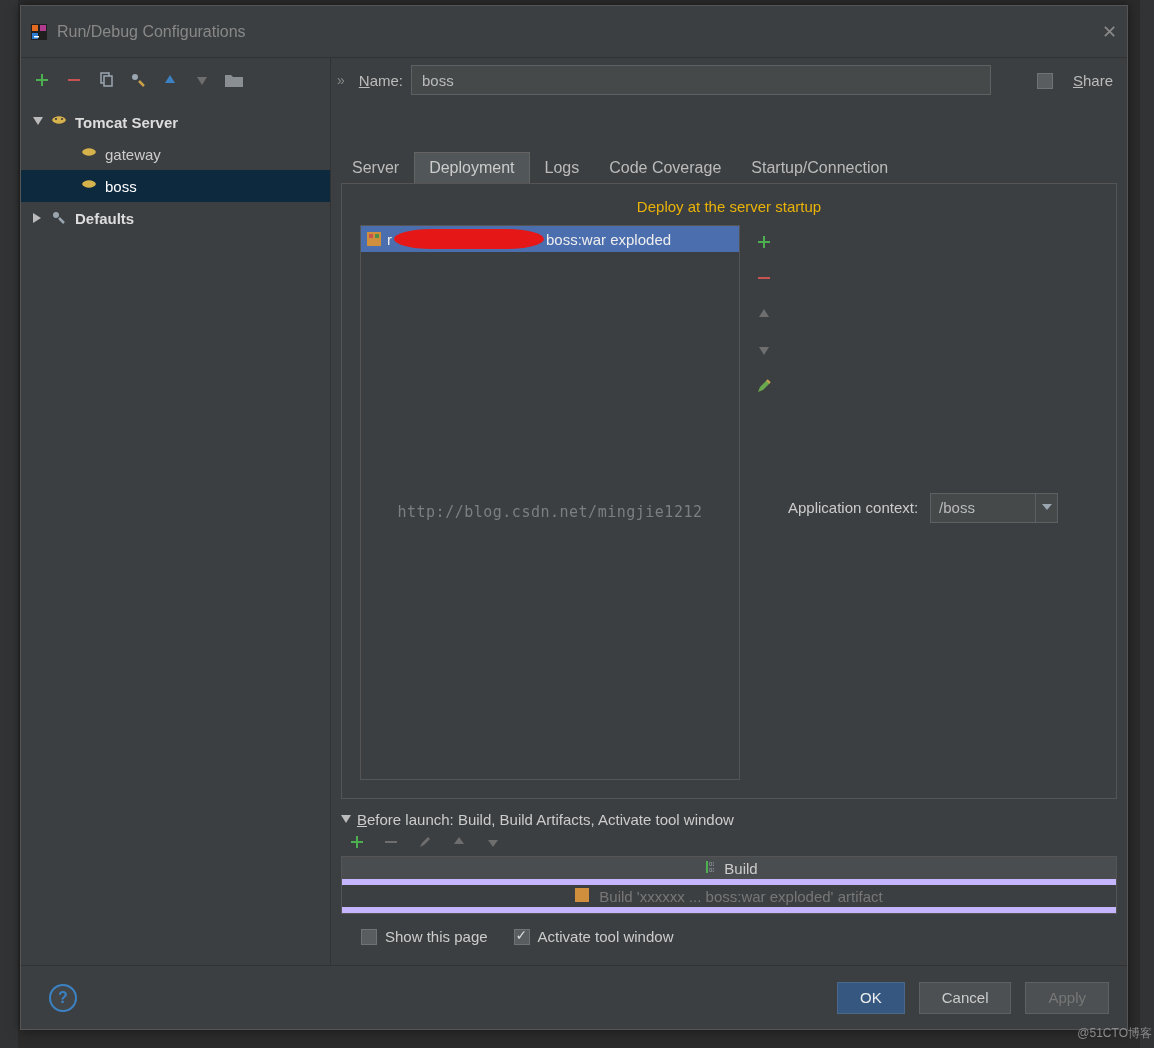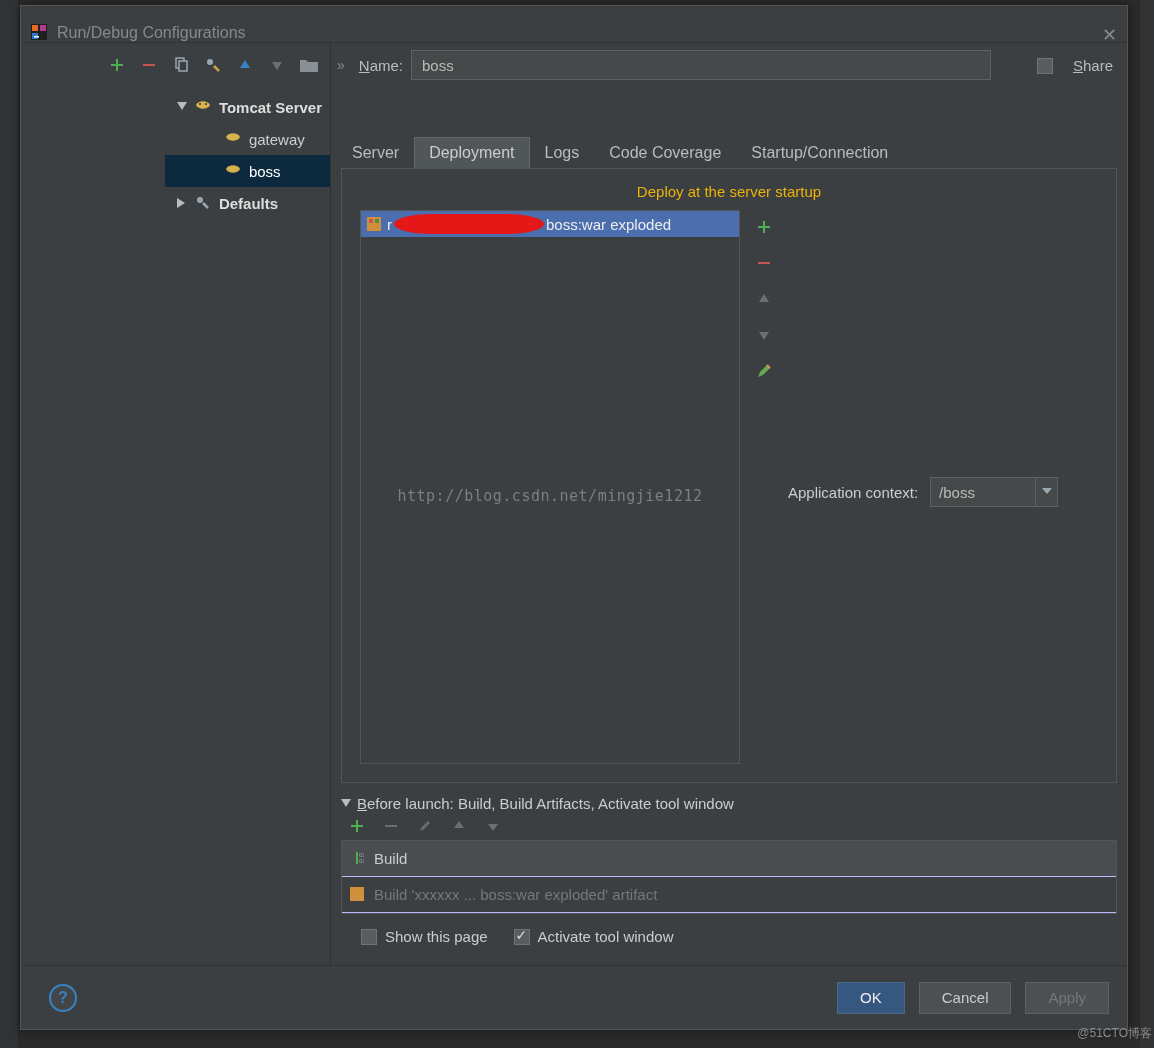--- a/index.html
+++ b/index.html
@@ -1,24 +1,24 @@
 <!DOCTYPE html>
 <html><head>
 <meta charset="utf-8">
 <style>
   *{box-sizing:border-box;margin:0;padding:0;font-family:"Segoe UI",Arial,sans-serif;}
   body{background:#2b2b2b;color:#bbb;font-size:13px;overflow:hidden;width:1154px;height:1048px;}
   .bg-strip{position:absolute;left:0;top:0;width:18px;height:1048px;background:#313335;color:#888;font-size:11px;line-height:22px;}
   .bg-right{position:absolute;right:0;top:0;width:14px;height:1048px;background:#313335;}
   .dialog{position:absolute;left:20px;top:5px;width:1108px;height:1025px;background:#3c3f41;border:1px solid #555;box-shadow:0 0 10px rgba(0,0,0,.5);display:flex;flex-direction:column;}
-  .title-bar{height:36px;display:flex;align-items:flex-start;padding:18px 10px;border-bottom:1px solid #323232;font-size:16px;color:#888;}
+  .title-bar{height:52px;display:flex;align-items:center;padding:0 10px;border-bottom:1px solid #323232;font-size:16px;color:#888;}
   .title-bar .ij-icon{width:16px;height:16px;margin-right:10px;}
   .title-bar .close{margin-left:auto;color:#888;font-size:18px;cursor:pointer;}
   .body{flex:1;display:flex;min-height:0;}
-  .left-col{display:flex;flex-direction:column;width:310px;border-right:1px solid #323232;align-items:flex-end;}
+  .left-col{display:flex;flex-direction:column;width:310px;border-right:1px solid #323232;}
   .toolbar{height:44px;display:flex;align-items:center;gap:14px;padding:0 12px;border-bottom:1px solid #3c3f41;}
   .toolbar .ico{width:18px;height:18px;display:flex;align-items:center;justify-content:center;}
   .tree{flex:1;overflow:auto;padding-top:4px;}
   .tree-row{display:flex;align-items:center;height:32px;padding:0 8px 0 12px;color:#ccc;font-size:15px;}
   .tree-row.group{font-weight:bold;color:#ddd;}
   .tree-row.item{padding-left:60px;}
   .tree-row.selected{background:#0d293e;color:#fff;}
   .tree-row .arrow{width:10px;height:10px;margin-right:8px;}
   .tree-row .cfg-ico{width:16px;height:16px;margin-right:8px;}
   .right-col{flex:1;display:flex;flex-direction:column;min-width:0;}
@@ -47,21 +47,21 @@
   .app-ctx{display:flex;align-items:center;gap:12px;padding-top:10px;}
   .app-ctx label{color:#ccc;font-size:15px;}
   .combo{display:flex;align-items:center;border:1px solid #5e6163;background:#45494a;}
   .combo input{background:transparent;border:none;color:#bbb;padding:0 8px;height:28px;width:104px;font-size:15px;}
   .combo .dd{width:22px;height:28px;display:flex;align-items:center;justify-content:center;border-left:1px solid #5e6163;}
   .before-launch{margin:0 10px 6px 10px;}
   .bl-head{display:flex;align-items:center;gap:6px;color:#ccc;font-size:15px;margin-bottom:6px;}
   .bl-tools{display:flex;gap:18px;align-items:center;margin:2px 0 6px 8px;}
   .bl-tools .b{width:16px;height:16px;display:flex;align-items:center;justify-content:center;}
   .bl-list{border:1px solid #555;}
-  .bl-row{display:flex;align-items:center;height:36px;padding:0 8px;color:#ccc;font-size:15px;border-bottom:1px solid #c4b5fd;}
+  .bl-row{display:flex;align-items:center;height:28px;padding:0 8px;color:#ccc;font-size:15px;border-bottom:6px solid #c4b5fd;justify-content:center;}
   .bl-row.sel{background:#4a4d4f;}
   .bl-ico{width:16px;height:16px;margin-right:8px;}
   .footer-opts{display:flex;gap:26px;align-items:center;margin:14px 10px 4px 20px;}
   .footer-opts .opt{display:flex;align-items:center;gap:8px;color:#ccc;font-size:15px;}
   .button-bar{height:64px;display:flex;align-items:center;justify-content:flex-end;gap:14px;padding:0 18px;border-top:1px solid #323232;}
   .help{width:28px;height:28px;border-radius:50%;border:2px solid #3b82c4;color:#3b82c4;display:flex;align-items:center;justify-content:center;margin-right:auto;margin-left:10px;font-weight:bold;font-size:16px;background:#434648;}
   .btn{height:32px;padding:0 22px;display:flex;align-items:center;justify-content:center;border:1px solid #5e6163;background:#4c5052;color:#ccc;font-size:15px;cursor:pointer;}
   .btn.primary{background:#365880;border-color:#4a688c;color:#eee;}
   .btn.disabled{color:#777;}
   svg{display:block;}

